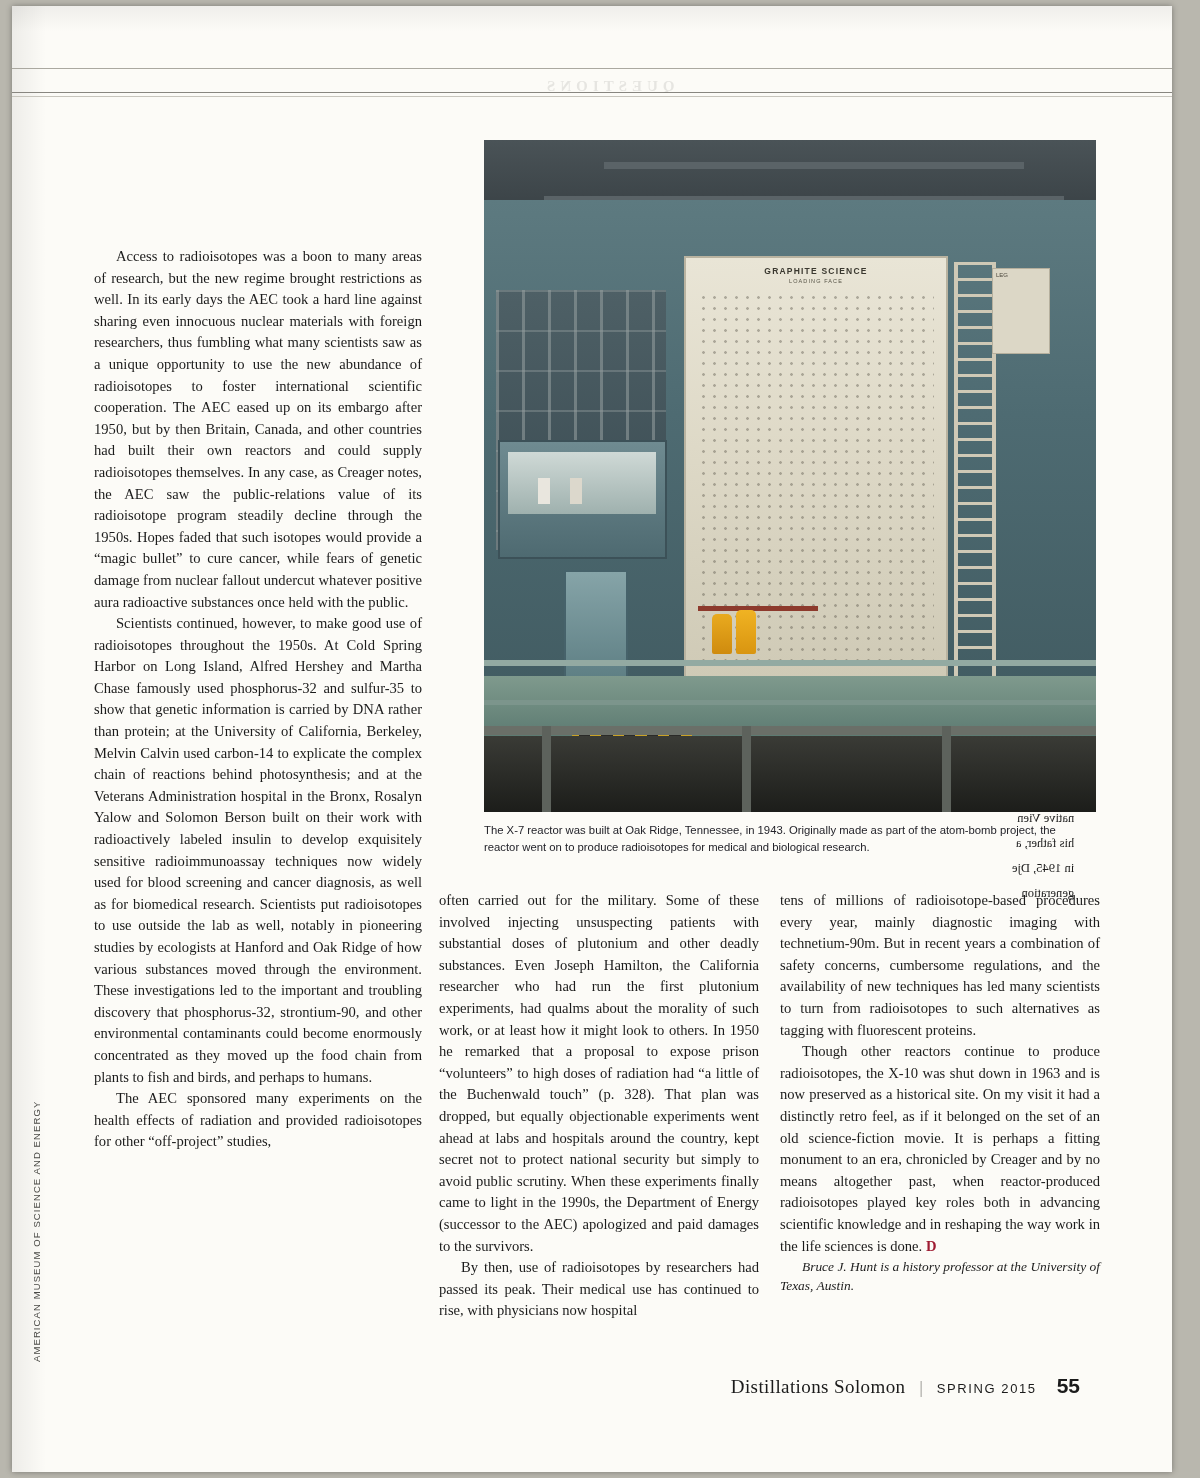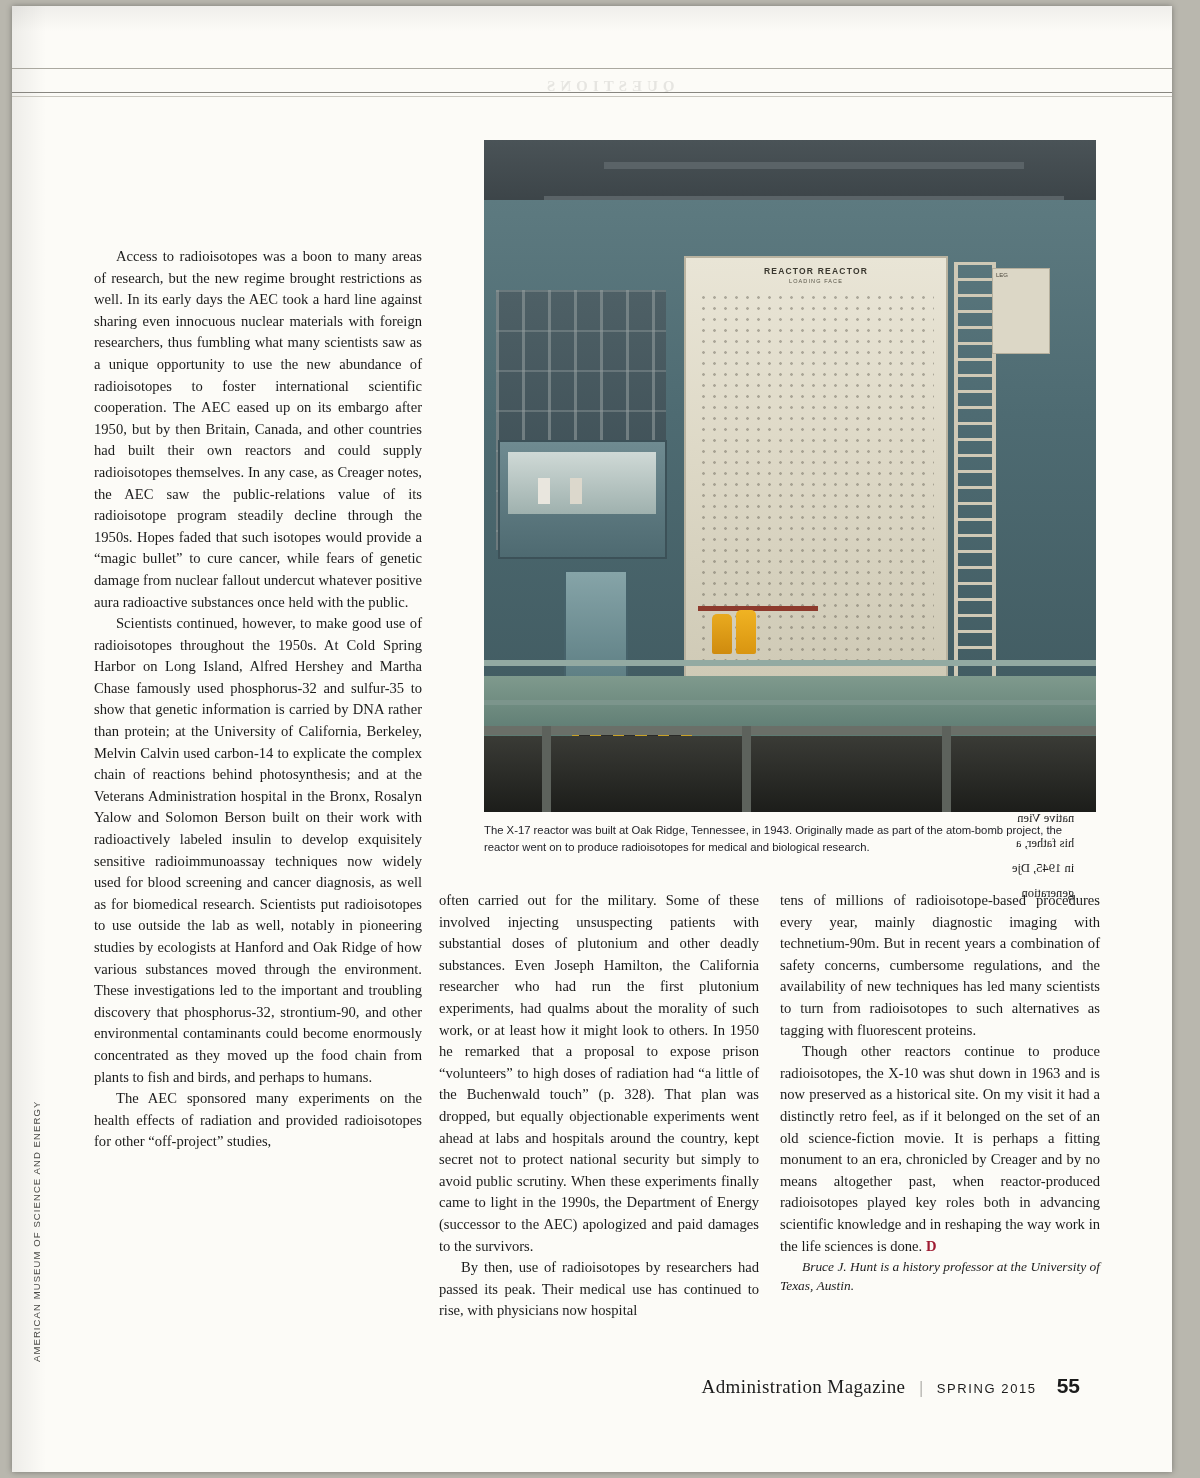--- a/index.html
+++ b/index.html
@@ -324,21 +324,21 @@
           <div class="ph ceil-beam" style="left:120px;top:22px;width:420px;"></div>
           <div class="ph ceil-beam" style="left:60px;top:56px;width:520px;height:5px;"></div>
           <div class="ph lamp" style="left:266px;top:222px;"></div>
           <div class="ph lamp" style="left:138px;top:258px;"></div>
           <div class="ph lamp" style="left:40px;top:300px;"></div>
 
           <div class="ph back-wall"></div>
           <div class="ph scaffold"></div>
 
           <div class="ph reactor-face">
-            <div class="reactor-label">REACTOR REACTOR</div>
+            <div class="reactor-label">GRAPHITE SCIENCE</div>
             <div class="reactor-sublabel">LOADING FACE</div>
             <div class="reactor-grid"></div>
           </div>
 
           <div class="ph ladder"></div>
           <div class="ph legend-box">
             <div style="font-family:'Liberation Sans',sans-serif;font-size:6px;padding:3px;color:#4a473c;">LEG</div>
           </div>
 
           <div class="ph control-room">
@@ -356,42 +356,42 @@
           <div class="ph rail"></div>
           <div class="ph platform"></div>
           <div class="ph rail2"></div>
           <div class="ph yellow-stripe"></div>
           <div class="ph floor"></div>
           <div class="ph foreground-rail"></div>
           <div class="ph post" style="left:58px;"></div>
           <div class="ph post" style="left:258px;"></div>
           <div class="ph post" style="left:458px;"></div>
         </div>
-        <figcaption class="caption">The X-17 reactor was built at Oak Ridge, Tennessee, in 1943. Originally made as part of the atom-bomb project, the reactor went on to produce radioisotopes for medical and biological research.</figcaption>
+        <figcaption class="caption">The X-7 reactor was built at Oak Ridge, Tennessee, in 1943. Originally made as part of the atom-bomb project, the reactor went on to produce radioisotopes for medical and biological research.</figcaption>
       </figure>
 
       <div class="col" id="col-left">
         <p>Access to radioisotopes was a boon to many areas of research, but the new regime brought restrictions as well. In its early days the AEC took a hard line against sharing even innocuous nuclear materials with foreign researchers, thus fumbling what many scientists saw as a unique opportunity to use the new abundance of radioisotopes to foster international scientific cooperation. The AEC eased up on its embargo after 1950, but by then Britain, Canada, and other countries had built their own reactors and could supply radioisotopes themselves. In any case, as Creager notes, the AEC saw the public-relations value of its radioisotope program steadily decline through the 1950s. Hopes faded that such isotopes would provide a “magic bullet” to cure cancer, while fears of genetic damage from nuclear fallout undercut whatever positive aura radioactive substances once held with the public.</p>
         <p>Scientists continued, however, to make good use of radioisotopes throughout the 1950s. At Cold Spring Harbor on Long Island, Alfred Hershey and Martha Chase famously used phosphorus-32 and sulfur-35 to show that genetic information is carried by DNA rather than protein; at the University of California, Berkeley, Melvin Calvin used carbon-14 to explicate the complex chain of reactions behind photosynthesis; and at the Veterans Administration hospital in the Bronx, Rosalyn Yalow and Solomon Berson built on their work with radioactively labeled insulin to develop exquisitely sensitive radioimmunoassay techniques now widely used for blood screening and cancer diagnosis, as well as for biomedical research. Scientists put radioisotopes to use outside the lab as well, notably in pioneering studies by ecologists at Hanford and Oak Ridge of how various substances moved through the environment. These investigations led to the important and troubling discovery that phosphorus-32, strontium-90, and other environmental contaminants could become enormously concentrated as they moved up the food chain from plants to fish and birds, and perhaps to humans.</p>
         <p>The AEC sponsored many experiments on the health effects of radiation and provided radioisotopes for other “off-project” studies,</p>
       </div>
 
       <div class="col" id="col-mid">
         <p style="text-indent:0;">often carried out for the military. Some of these involved injecting unsuspecting patients with substantial doses of plutonium and other deadly substances. Even Joseph Hamilton, the California researcher who had run the first plutonium experiments, had qualms about the morality of such work, or at least how it might look to others. In 1950 he remarked that a proposal to expose prison “volunteers” to high doses of radiation had “a little of the Buchenwald touch” (p. 328). That plan was dropped, but equally objectionable experiments went ahead at labs and hospitals around the country, kept secret not to protect national security but simply to avoid public scrutiny. When these experiments finally came to light in the 1990s, the Department of Energy (successor to the AEC) apologized and paid damages to the survivors.</p>
         <p>By then, use of radioisotopes by researchers had passed its peak. Their medical use has continued to rise, with physicians now hospital</p>
       </div>
 
       <div class="col" id="col-right">
         <p style="text-indent:0;">tens of millions of radioisotope-based procedures every year, mainly diagnostic imaging with technetium-90m. But in recent years a combination of safety concerns, cumbersome regulations, and the availability of new techniques has led many scientists to turn from radioisotopes to such alternatives as tagging with fluorescent proteins.</p>
         <p><span>Though other reactors continue to produce radioisotopes, the X-10 was shut down in 1963 and is now preserved as a historical site. On my visit it had a distinctly retro feel, as if it belonged on the set of an old science-fiction movie. It is perhaps a fitting monument to an era, chronicled by Creager and by no means altogether past, when reactor-produced radioisotopes played key roles both in advancing scientific knowledge and in reshaping the way work in the life sciences is done.</span> <span class="end-mark">D</span></p>
         <p class="byline">Bruce J. Hunt is a history professor at the University of Texas, Austin.</p>
       </div>
 
       <div class="footer">
-        <span class="mag">Administration Magazine</span>
+        <span class="mag">Distillations Solomon</span>
         <span class="sep">|</span>
         <span class="issue">SPRING 2015</span>
         <span class="pageno">55</span>
       </div>
 
     </div>
   </div>
 </div>
 
 </body></html>

